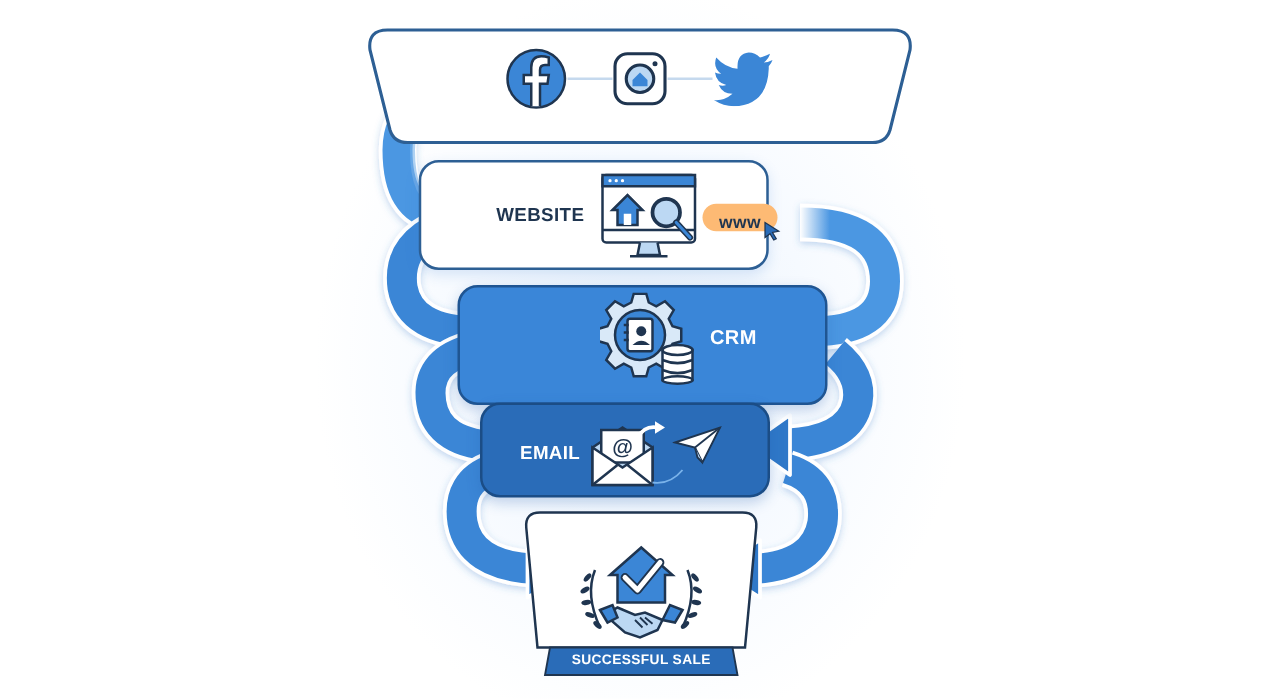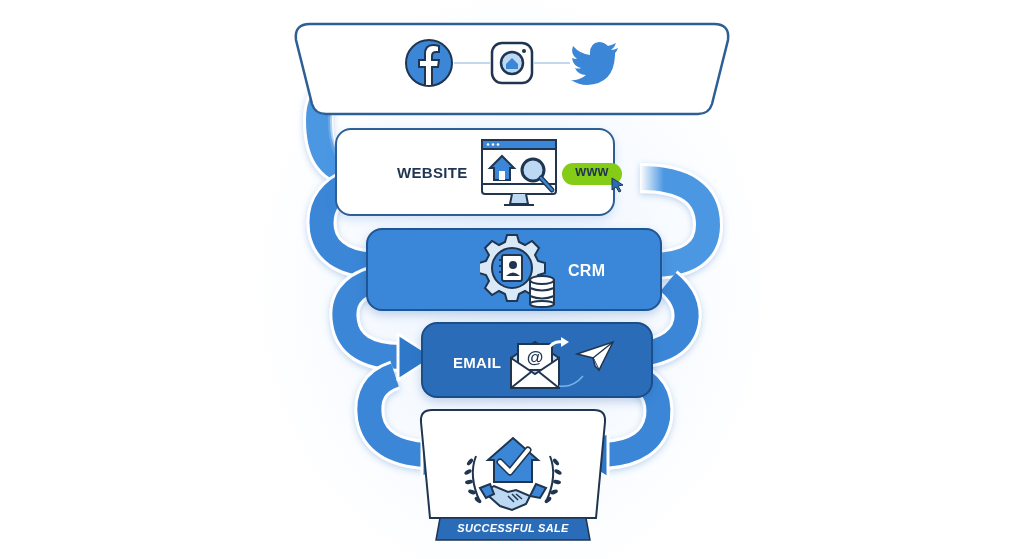--- a/index.html
+++ b/index.html
@@ -4,22 +4,22 @@
 <style>
   * { box-sizing: border-box; margin: 0; padding: 0; }
   html, body { width: 1024px; height: 559px; overflow: hidden; background: #ffffff; }
   body { position: relative; font-family: "Liberation Sans", sans-serif; }
   .stage { position: absolute; left: 0; top: 0; width: 1024px; height: 559px;
     background: radial-gradient(ellipse 260px 300px at 512px 290px, #eaf3fc 0%, #f6faff 55%, #ffffff 100%); }
 
   .tier { position: absolute; display: flex; align-items: center; justify-content: center; }
   .label { font-weight: bold; letter-spacing: 0.3px; }
   .t2 { left: 335px; top: 128px; width: 280px; height: 88px; border: 2px solid #2d5f94; border-radius: 16px; background: #fff; box-shadow: 0 4px 10px rgba(60,130,210,.18); padding-left: 12px; }
-  .t3 { left: 366px; top: 228px; width: 296px; height: 83px; border: 2px solid #1f5592; border-radius: 16px; background: #3a86d8; box-shadow: 0 4px 10px rgba(30,90,170,.25); }
-  .t4 { left: 421px; top: 322px; width: 232px; height: 76px; border: 2px solid #1b4d86; border-radius: 16px; background: #2a6cb8; box-shadow: 0 4px 10px rgba(30,90,170,.25); }
+  .t3 { left: 366px; top: 228px; width: 296px; height: 96px; border: 2px solid #1f5592; border-radius: 16px; background: #3a86d8; box-shadow: 0 4px 10px rgba(30,90,170,.25); }
+  .t4 { left: 384px; top: 322px; width: 232px; height: 76px; border: 2px solid #1b4d86; border-radius: 16px; background: #2a6cb8; box-shadow: 0 4px 10px rgba(30,90,170,.25); }
   .t5 { left: 418px; top: 408px; width: 190px; height: 134px; }
 
   .arrows { position: absolute; left: 0; top: 0; width: 1024px; height: 559px; pointer-events: none; }
 </style>
 </head>
 <body>
 
 <div class="stage">
 
   <svg class="arrows" viewBox="0 0 1024 559">
@@ -110,21 +110,21 @@
         <circle cx="18" cy="6.5" r="1.3" fill="#fff"></circle>
       <line x1="2" y1="46" x2="76" y2="46" stroke="#1f3550" stroke-width="2"></line>
       <path d="M32 56 L30 66 H48 L46 56" fill="#bcd8f3" stroke="#1f3550" stroke-width="2"></path>
       <line x1="24" y1="67" x2="54" y2="67" stroke="#1f3550" stroke-width="2"></line>
       <path d="M10 30 L22 18 L34 30 H30 V42 H14 V30 Z" fill="#3b86d6" stroke="#1f3550" stroke-width="2"></path>
       <rect x="19" y="33" width="6" height="9" fill="#fff"></rect>
       <circle cx="53" cy="32" r="11" fill="#bcd8f3" stroke="#1f3550" stroke-width="3"></circle>
       <line x1="61" y1="40" x2="72" y2="52" stroke="#1f3550" stroke-width="5" stroke-linecap="round"></line>
       <line x1="61" y1="40" x2="72" y2="52" stroke="#3b86d6" stroke-width="2.5" stroke-linecap="round"></line>
     </svg>
-    <div style="position:absolute;left:225px;top:33px;width:60px;height:22px;border-radius:11px;background:#84cc16;display:flex;align-items:flex-start;justify-content:center;">
+    <div style="position:absolute;left:225px;top:33px;width:60px;height:22px;border-radius:11px;background:#fdba74;display:flex;align-items:flex-end;justify-content:center;">
       <span class="label" style="font-size:14px;color:#1f3550;">www</span>
     </div>
     <svg width="14" height="16" viewBox="0 0 14 16" style="position:absolute;left:274px;top:47px;">
       <path d="M1 1 L12 8 L7 9 L10 14 L8 15 L5 10 L1 13 Z" fill="#2a6cb8" stroke="#1f3550" stroke-width="1"></path>
     </svg>
   </div>
 
   <div class="tier t3">
     <svg width="80" height="74" viewBox="0 0 80 74" style="position:absolute;left:112px;top:4px;">
       <g transform="translate(32 34)">
@@ -191,16 +191,16 @@
       <path d="M30 24 L55 2 L80 24 H74 V46 H36 V24 Z" fill="#3b86d6" stroke="#1f3550" stroke-width="2"></path>
       <path d="M42 26 L52 36 L70 14" fill="none" stroke="#1f3550" stroke-width="7" stroke-linecap="round" stroke-linejoin="round"></path>
       <path d="M42 26 L52 36 L70 14" fill="none" stroke="#fff" stroke-width="4" stroke-linecap="round" stroke-linejoin="round"></path>
       <g>
         <path d="M26 56 L36 50 L50 56 L58 54 L72 60 L68 68 L54 74 L42 70 Z" fill="#bcd8f3" stroke="#1f3550" stroke-width="2"></path>
         <path d="M22 52 L32 48 L36 58 L28 62 Z" fill="#3b86d6" stroke="#1f3550" stroke-width="2"></path>
         <path d="M88 52 L78 48 L72 60 L82 62 Z" fill="#3b86d6" stroke="#1f3550" stroke-width="2"></path>
         <path d="M50 60 L56 66 M54 58 L60 64 M58 58 L64 63" stroke="#1f3550" stroke-width="1.5"></path>
       </g>
     </svg>
-    <div class="label" style="position:absolute;left:0;top:114px;width:190px;text-align:center;font-size:11px;color:#ffffff;font-style:italic;">SUCCESSFUL SALE</div>
+    <div class="label" style="position:absolute;left:0;top:114px;width:190px;text-align:center;font-size:11px;color:#ffffff;">SUCCESSFUL SALE</div>
   </div>
 
 </div>
 
 </body></html>

